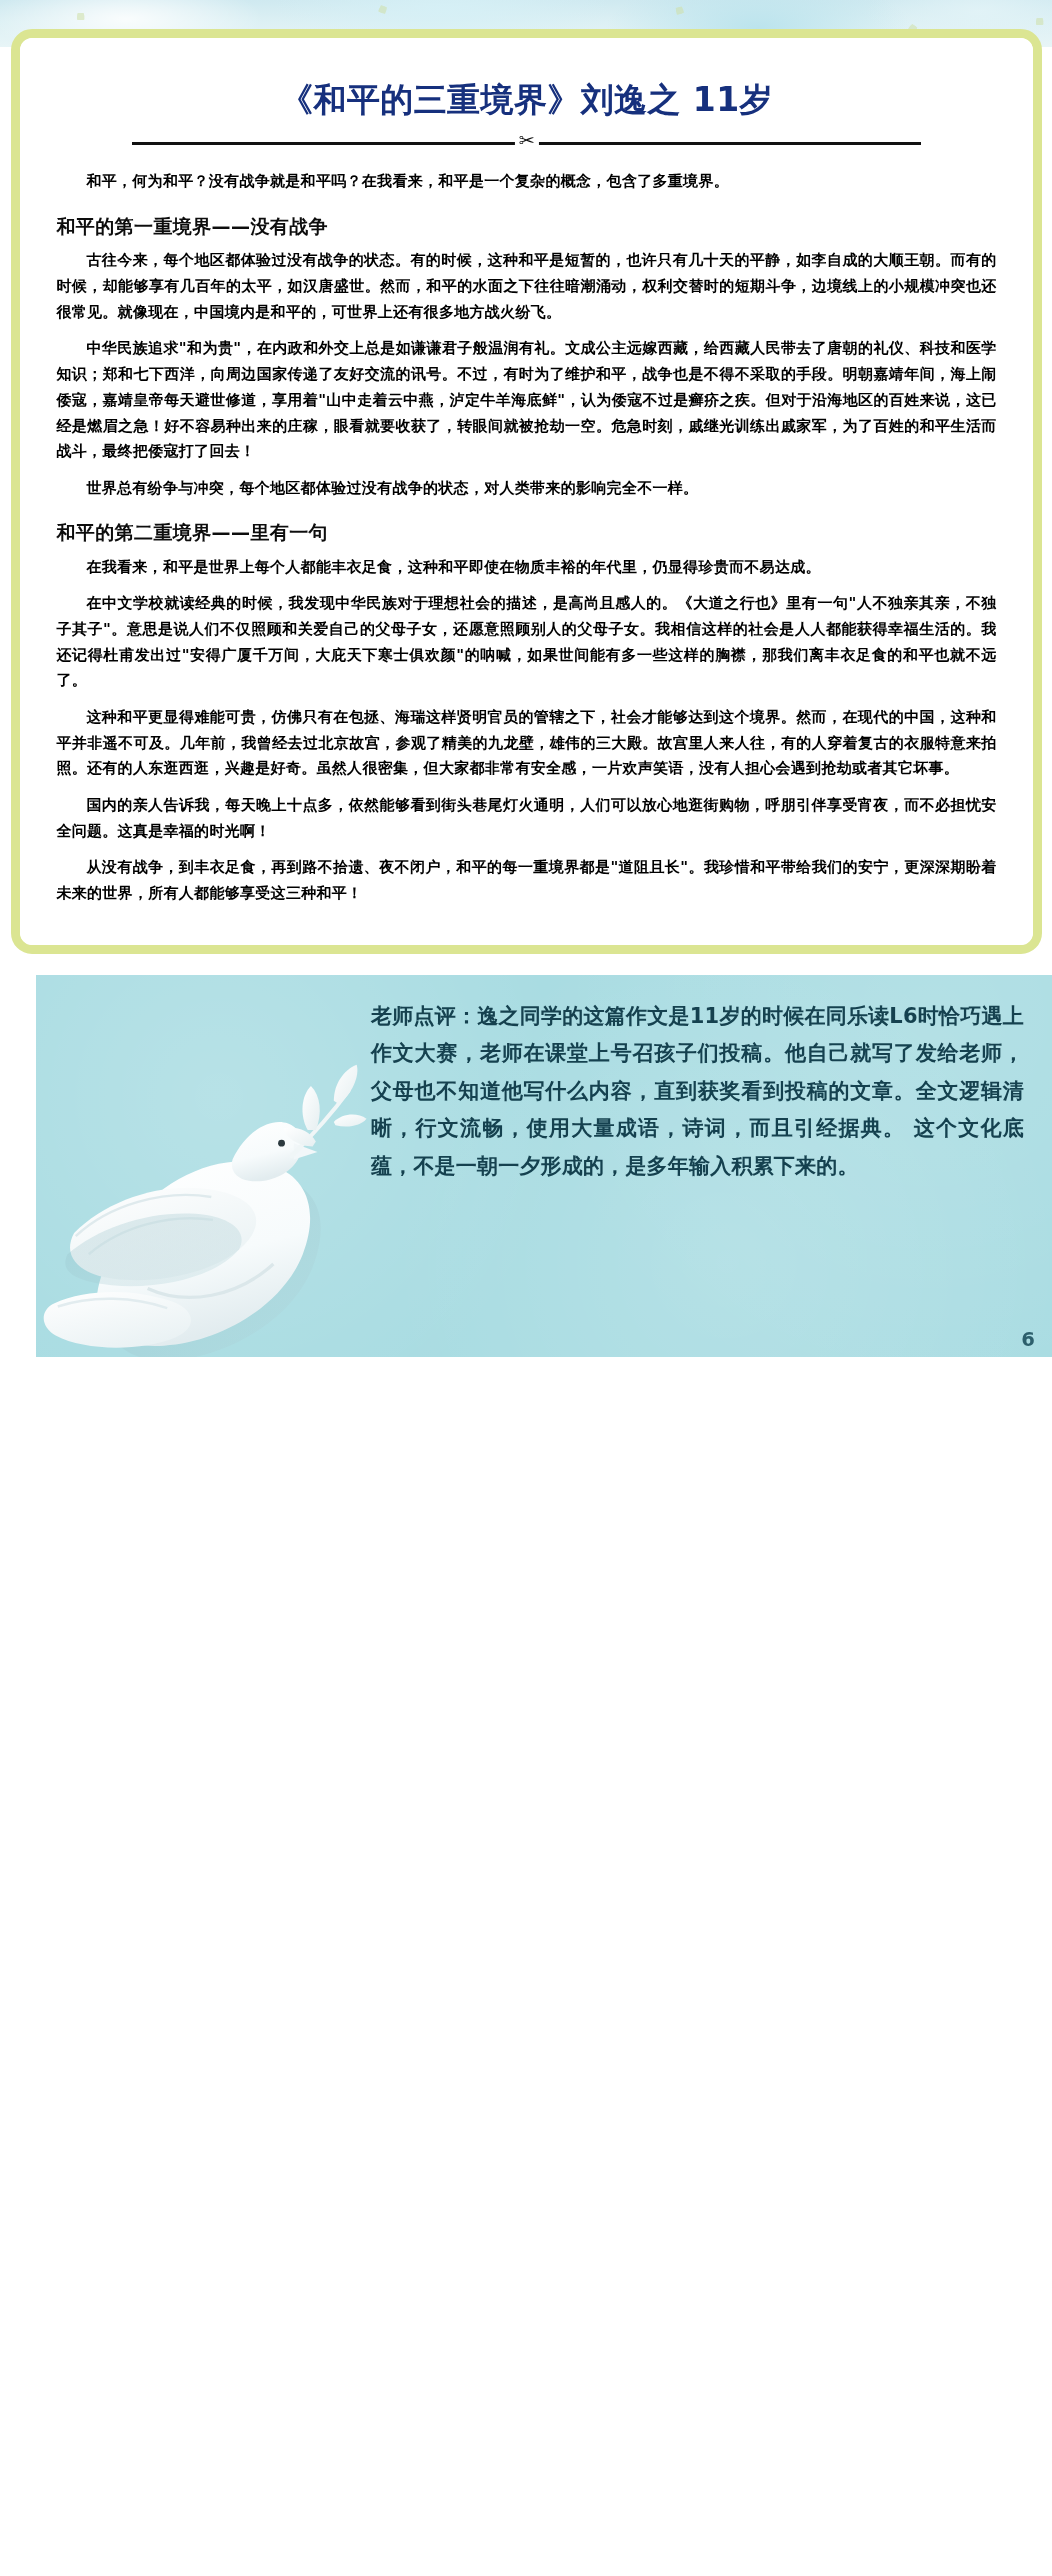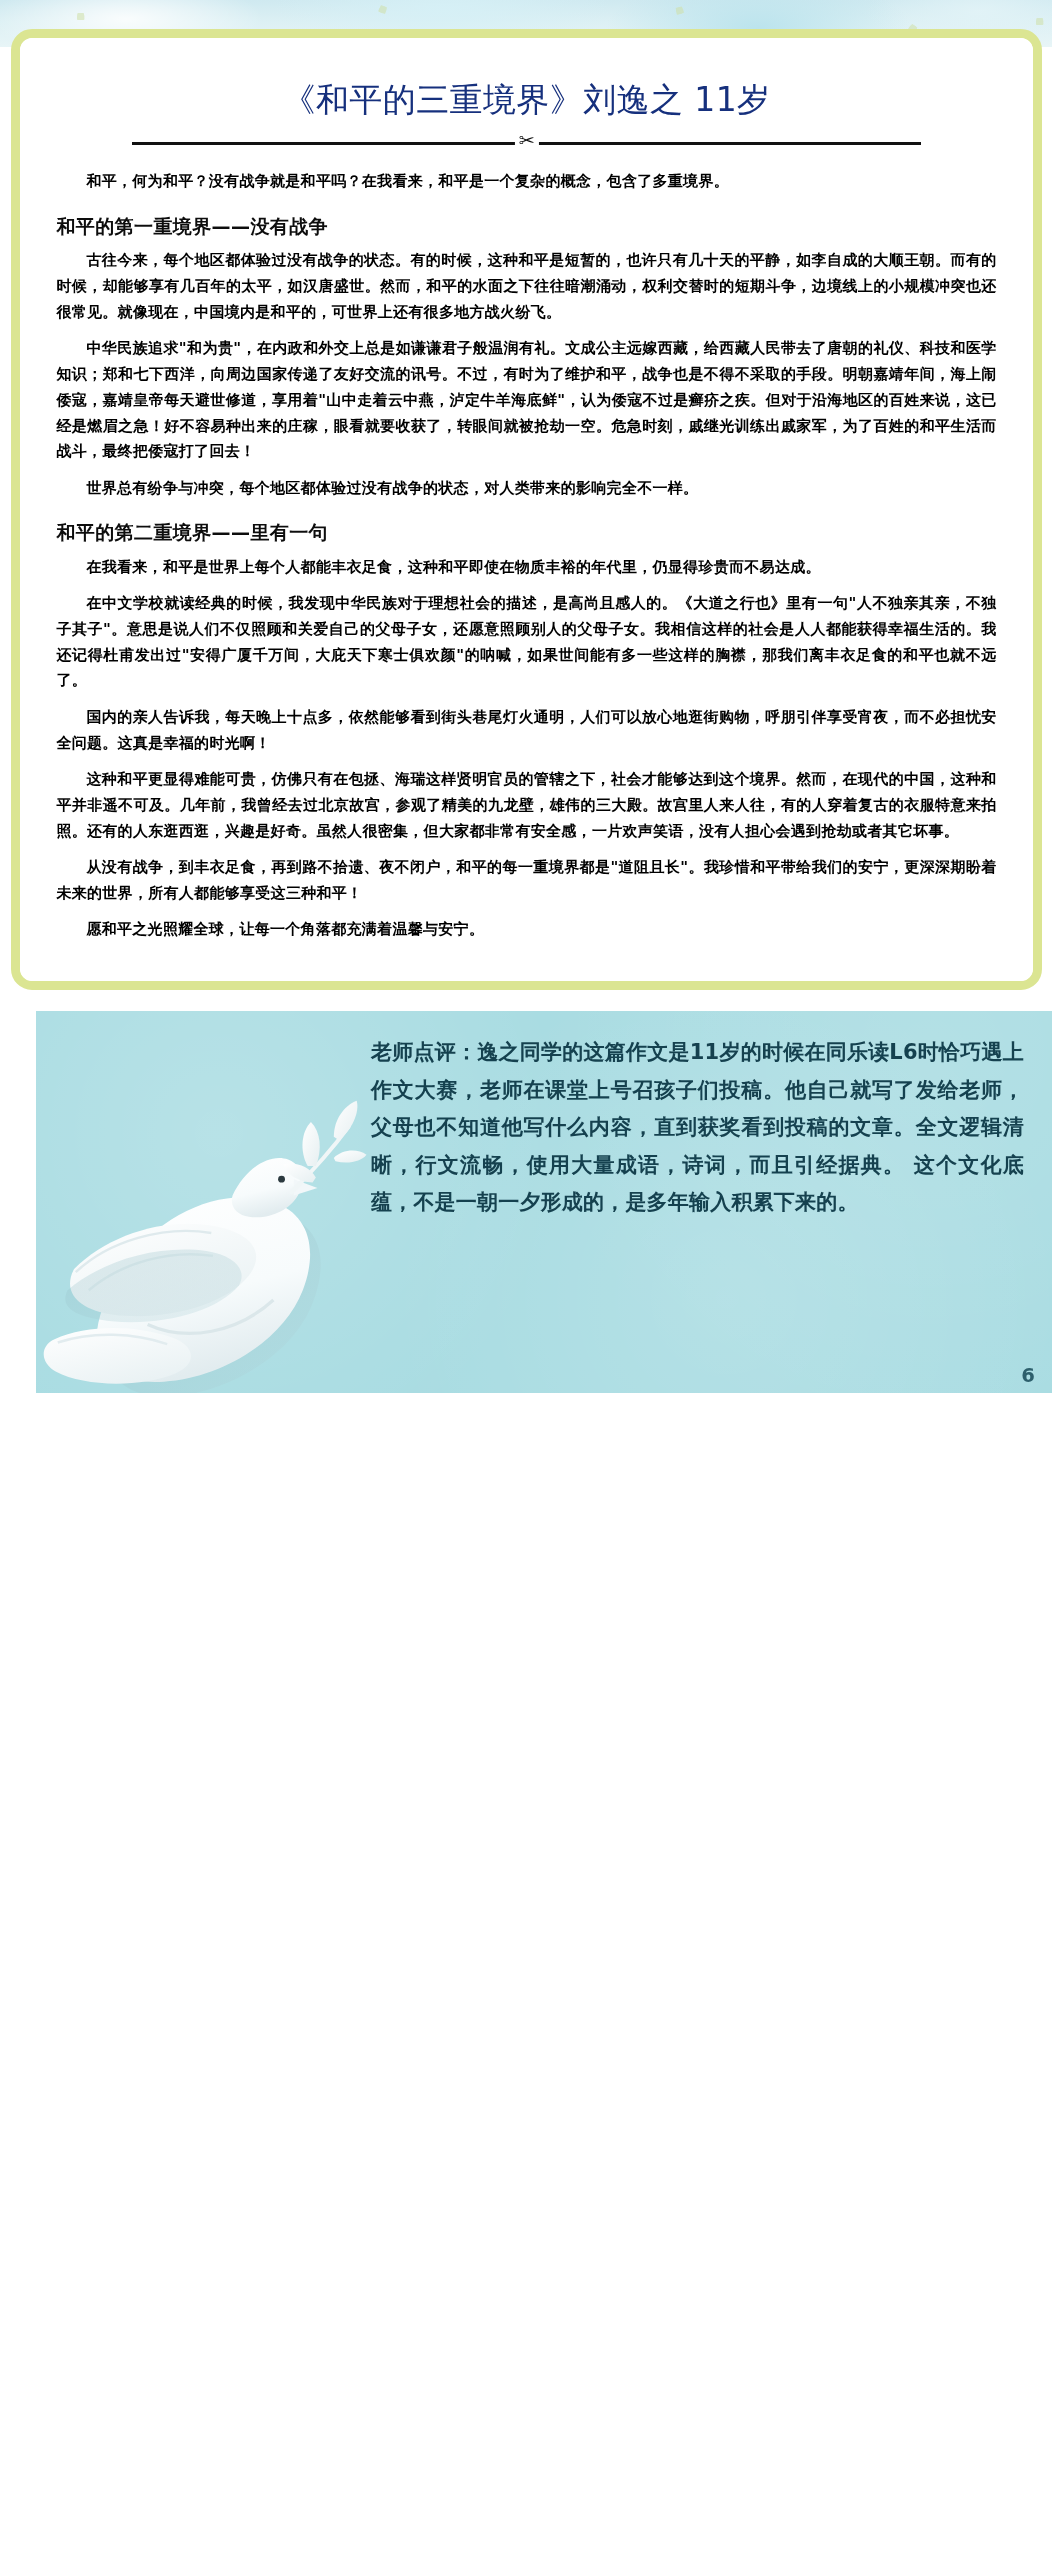--- a/index.html
+++ b/index.html
@@ -61,21 +61,21 @@
     background: #ffffff;
     border-radius: 13px;
     padding: 23px 36px 28px 36px;
   }
 
   
   .doc-title {
     text-align: center;
     color: #16307d;
     font-size: 33px;
-    font-weight: 400;
+    font-weight: 700;
     letter-spacing: 0.4px;
     line-height: 1.25;
     margin: 18px 0 8.2px 0;
     white-space: nowrap;
   }
 
   
   .divider {
     position: relative;
     height: 28px;
@@ -203,24 +203,23 @@
 
       <div class="body-text" id="article-body">
           <p class="para">和平，何为和平？没有战争就是和平吗？在我看来，和平是一个复杂的概念，包含了多重境界。</p>
           <h2 class="section-head">和平的第一重境界——没有战争</h2>
           <p class="para">古往今来，每个地区都体验过没有战争的状态。有的时候，这种和平是短暂的，也许只有几十天的平静，如李自成的大顺王朝。而有的时候，却能够享有几百年的太平，如汉唐盛世。然而，和平的水面之下往往暗潮涌动，权利交替时的短期斗争，边境线上的小规模冲突也还很常见。就像现在，中国境内是和平的，可世界上还有很多地方战火纷飞。</p>
           <p class="para">中华民族追求"和为贵"，在内政和外交上总是如谦谦君子般温润有礼。文成公主远嫁西藏，给西藏人民带去了唐朝的礼仪、科技和医学知识；郑和七下西洋，向周边国家传递了友好交流的讯号。不过，有时为了维护和平，战争也是不得不采取的手段。明朝嘉靖年间，海上闹倭寇，嘉靖皇帝每天避世修道，享用着"山中走着云中燕，泸定牛羊海底鲜"，认为倭寇不过是癣疥之疾。但对于沿海地区的百姓来说，这已经是燃眉之急！好不容易种出来的庄稼，眼看就要收获了，转眼间就被抢劫一空。危急时刻，戚继光训练出戚家军，为了百姓的和平生活而战斗，最终把倭寇打了回去！</p>
           <p class="para">世界总有纷争与冲突，每个地区都体验过没有战争的状态，对人类带来的影响完全不一样。</p>
           <h2 class="section-head">和平的第二重境界——里有一句</h2>
           <p class="para">在我看来，和平是世界上每个人都能丰衣足食，这种和平即使在物质丰裕的年代里，仍显得珍贵而不易达成。</p>
           <p class="para">在中文学校就读经典的时候，我发现中华民族对于理想社会的描述，是高尚且感人的。《大道之行也》里有一句"人不独亲其亲，不独子其子"。意思是说人们不仅照顾和关爱自己的父母子女，还愿意照顾别人的父母子女。我相信这样的社会是人人都能获得幸福生活的。我还记得杜甫发出过"安得广厦千万间，大庇天下寒士俱欢颜"的呐喊，如果世间能有多一些这样的胸襟，那我们离丰衣足食的和平也就不远了。</p>
+          <p class="para">这种和平更显得难能可贵，仿佛只有在包拯、海瑞这样贤明官员的管辖之下，社会才能够达到这个境界。然而，在现代的中国，这种和平并非遥不可及。几年前，我曾经去过北京故宫，参观了精美的九龙壁，雄伟的三大殿。故宫里人来人往，有的人穿着复古的衣服特意来拍照。还有的人东逛西逛，兴趣是好奇。虽然人很密集，但大家都非常有安全感，一片欢声笑语，没有人担心会遇到抢劫或者其它坏事。</p>
           <p class="para">国内的亲人告诉我，每天晚上十点多，依然能够看到街头巷尾灯火通明，人们可以放心地逛街购物，呼朋引伴享受宵夜，而不必担忧安全问题。这真是幸福的时光啊！</p>
-          <p class="para">这种和平更显得难能可贵，仿佛只有在包拯、海瑞这样贤明官员的管辖之下，社会才能够达到这个境界。然而，在现代的中国，这种和平并非遥不可及。几年前，我曾经去过北京故宫，参观了精美的九龙壁，雄伟的三大殿。故宫里人来人往，有的人穿着复古的衣服特意来拍照。还有的人东逛西逛，兴趣是好奇。虽然人很密集，但大家都非常有安全感，一片欢声笑语，没有人担心会遇到抢劫或者其它坏事。</p>
           <p class="para">从没有战争，到丰衣足食，再到路不拾遗、夜不闭户，和平的每一重境界都是"道阻且长"。我珍惜和平带给我们的安宁，更深深期盼着未来的世界，所有人都能够享受这三种和平！</p>
-          <p class="para">愿和平之光照耀全球，让每一个角落都充满着温馨与安宁。</p>
         </div>
 
     </div>
   </div>
 
   <div class="footer">
     <div class="footer-grain"></div>
 
     <div class="dove-wrap">
       <svg viewBox="0 0 470 420" width="384" height="343" aria-hidden="true">

